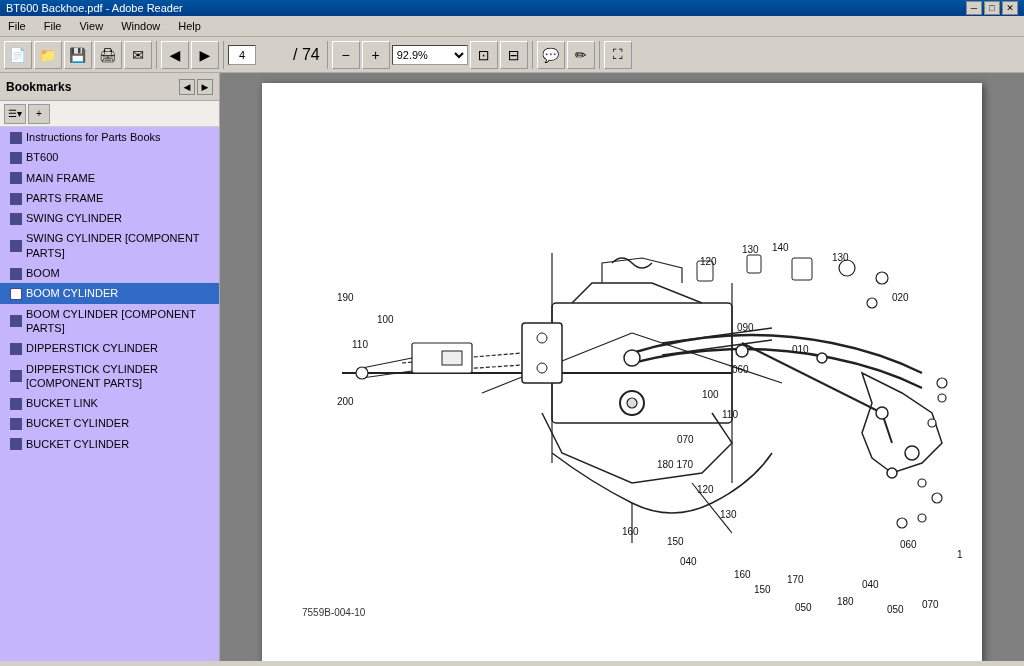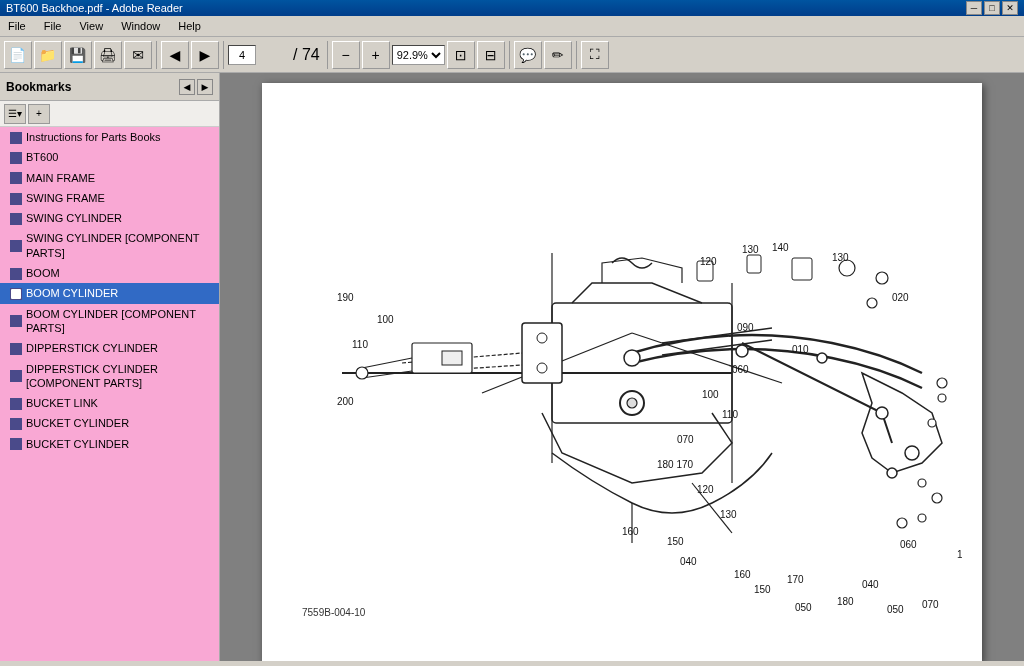--- a/index.html
+++ b/index.html
@@ -51,34 +51,34 @@
       display: flex; align-items: center; justify-content: center;
       cursor: pointer; font-size: 14px;
     }
     .toolbar-separator { width: 1px; height: 28px; background: #999; margin: 0 2px; }
     .nav-input {
       width: 28px; height: 20px; text-align: center; border: 1px inset #999;
       background: white; font-size: 11px;
     }
     .nav-total { font-size: 16px; padding: 0 3px; margin-left: 32px; }
     .zoom-select {
-      width: 53px; height: 20px; font-size: 11px; border: 1px inset #999;
+      width: 76px; height: 20px; font-size: 11px; border: 1px inset #999;
       background: white;
     }
 
     
     .main-area {
       display: flex;
       height: calc(666px - 22px - 20px - 36px);
     }
 
     
     .sidebar {
       width: 220px;
-      background: #f9a8d4;
+      background: #c4b5fd;
       border-right: 1px solid #aaa;
       display: flex;
       flex-direction: column;
       overflow: hidden;
     }
     .sidebar-header {
       background: #d4d0c8;
       border-bottom: 1px solid #aaa;
       padding: 4px 6px;
       display: flex;
@@ -261,21 +261,21 @@
         <div class="bookmark-item">
           <span class="bookmark-icon"><svg width="12" height="12" viewBox="0 0 12 12">
               <rect x="1" y="1" width="10" height="10" fill="#4a4a8a" rx="1"></rect>
             </svg></span>
           <span class="bookmark-label">MAIN FRAME</span>
         </div>
         <div class="bookmark-item">
           <span class="bookmark-icon"><svg width="12" height="12" viewBox="0 0 12 12">
               <rect x="1" y="1" width="10" height="10" fill="#4a4a8a" rx="1"></rect>
             </svg></span>
-          <span class="bookmark-label">SWING FRAME</span>
+          <span class="bookmark-label">PARTS FRAME</span>
         </div>
         <div class="bookmark-item">
           <span class="bookmark-icon"><svg width="12" height="12" viewBox="0 0 12 12">
               <rect x="1" y="1" width="10" height="10" fill="#4a4a8a" rx="1"></rect>
             </svg></span>
           <span class="bookmark-label">SWING CYLINDER</span>
         </div>
         <div class="bookmark-item">
           <span class="bookmark-icon"><svg width="12" height="12" viewBox="0 0 12 12">
               <rect x="1" y="1" width="10" height="10" fill="#4a4a8a" rx="1"></rect>

